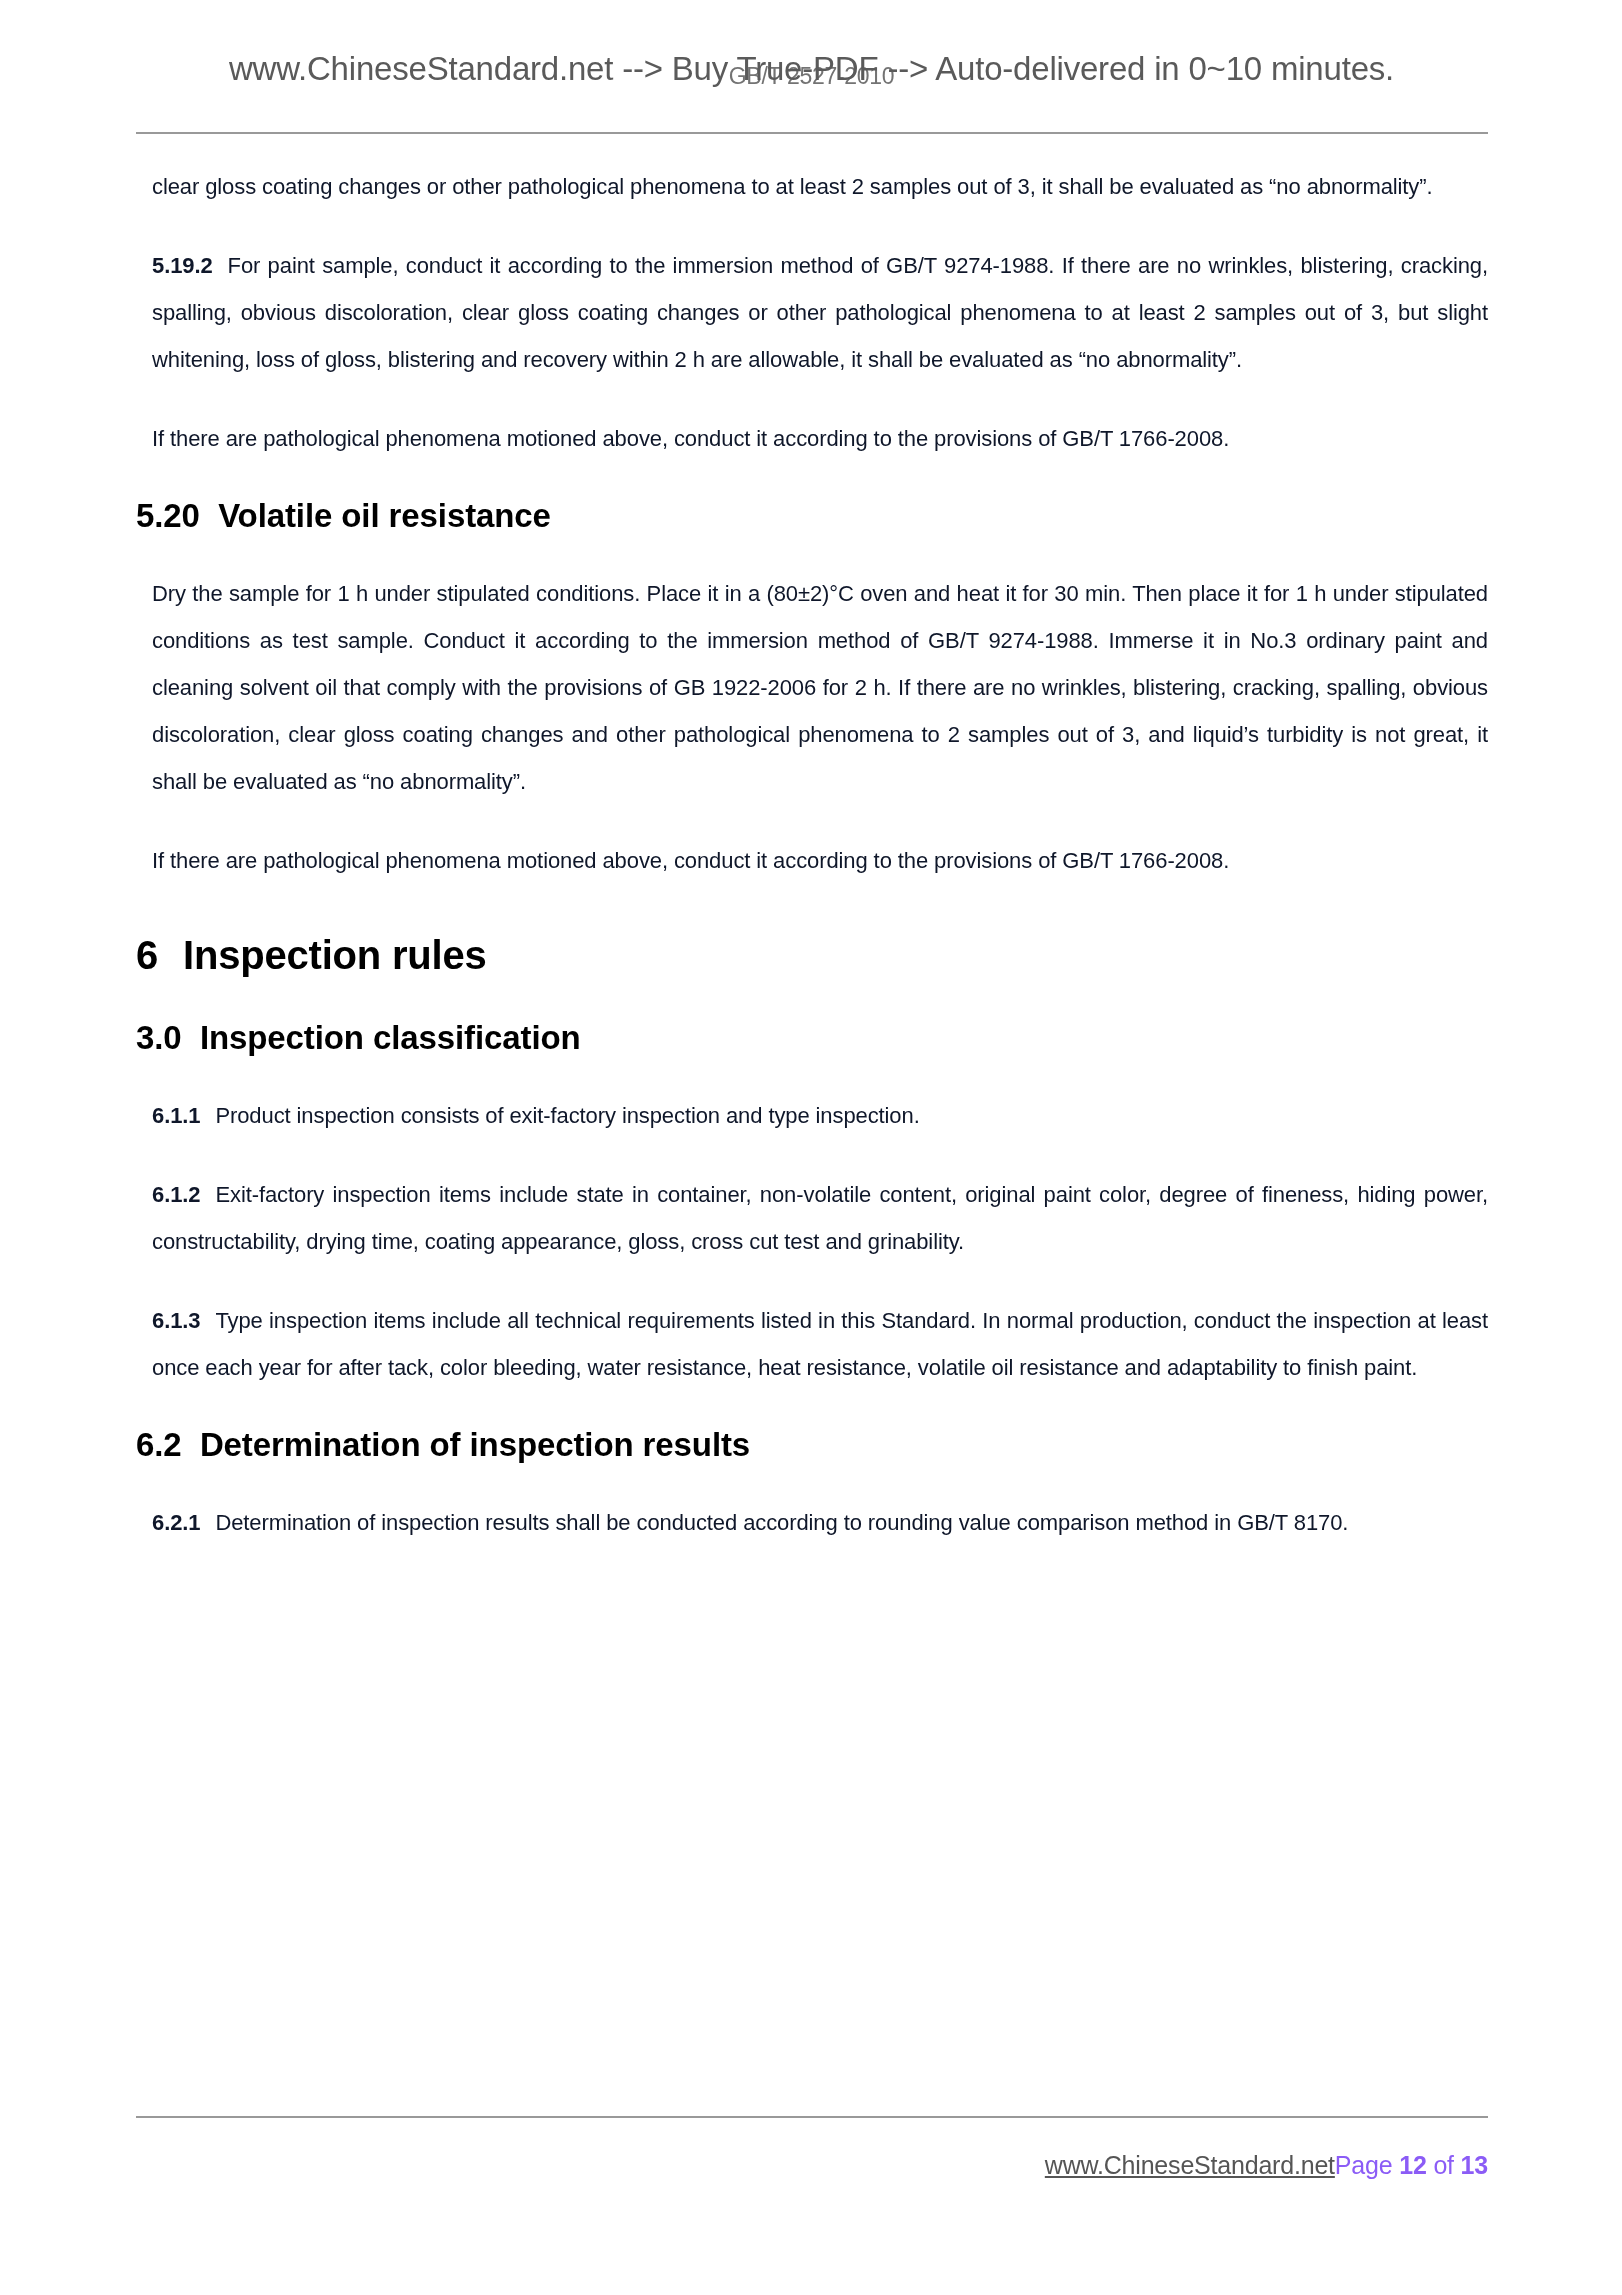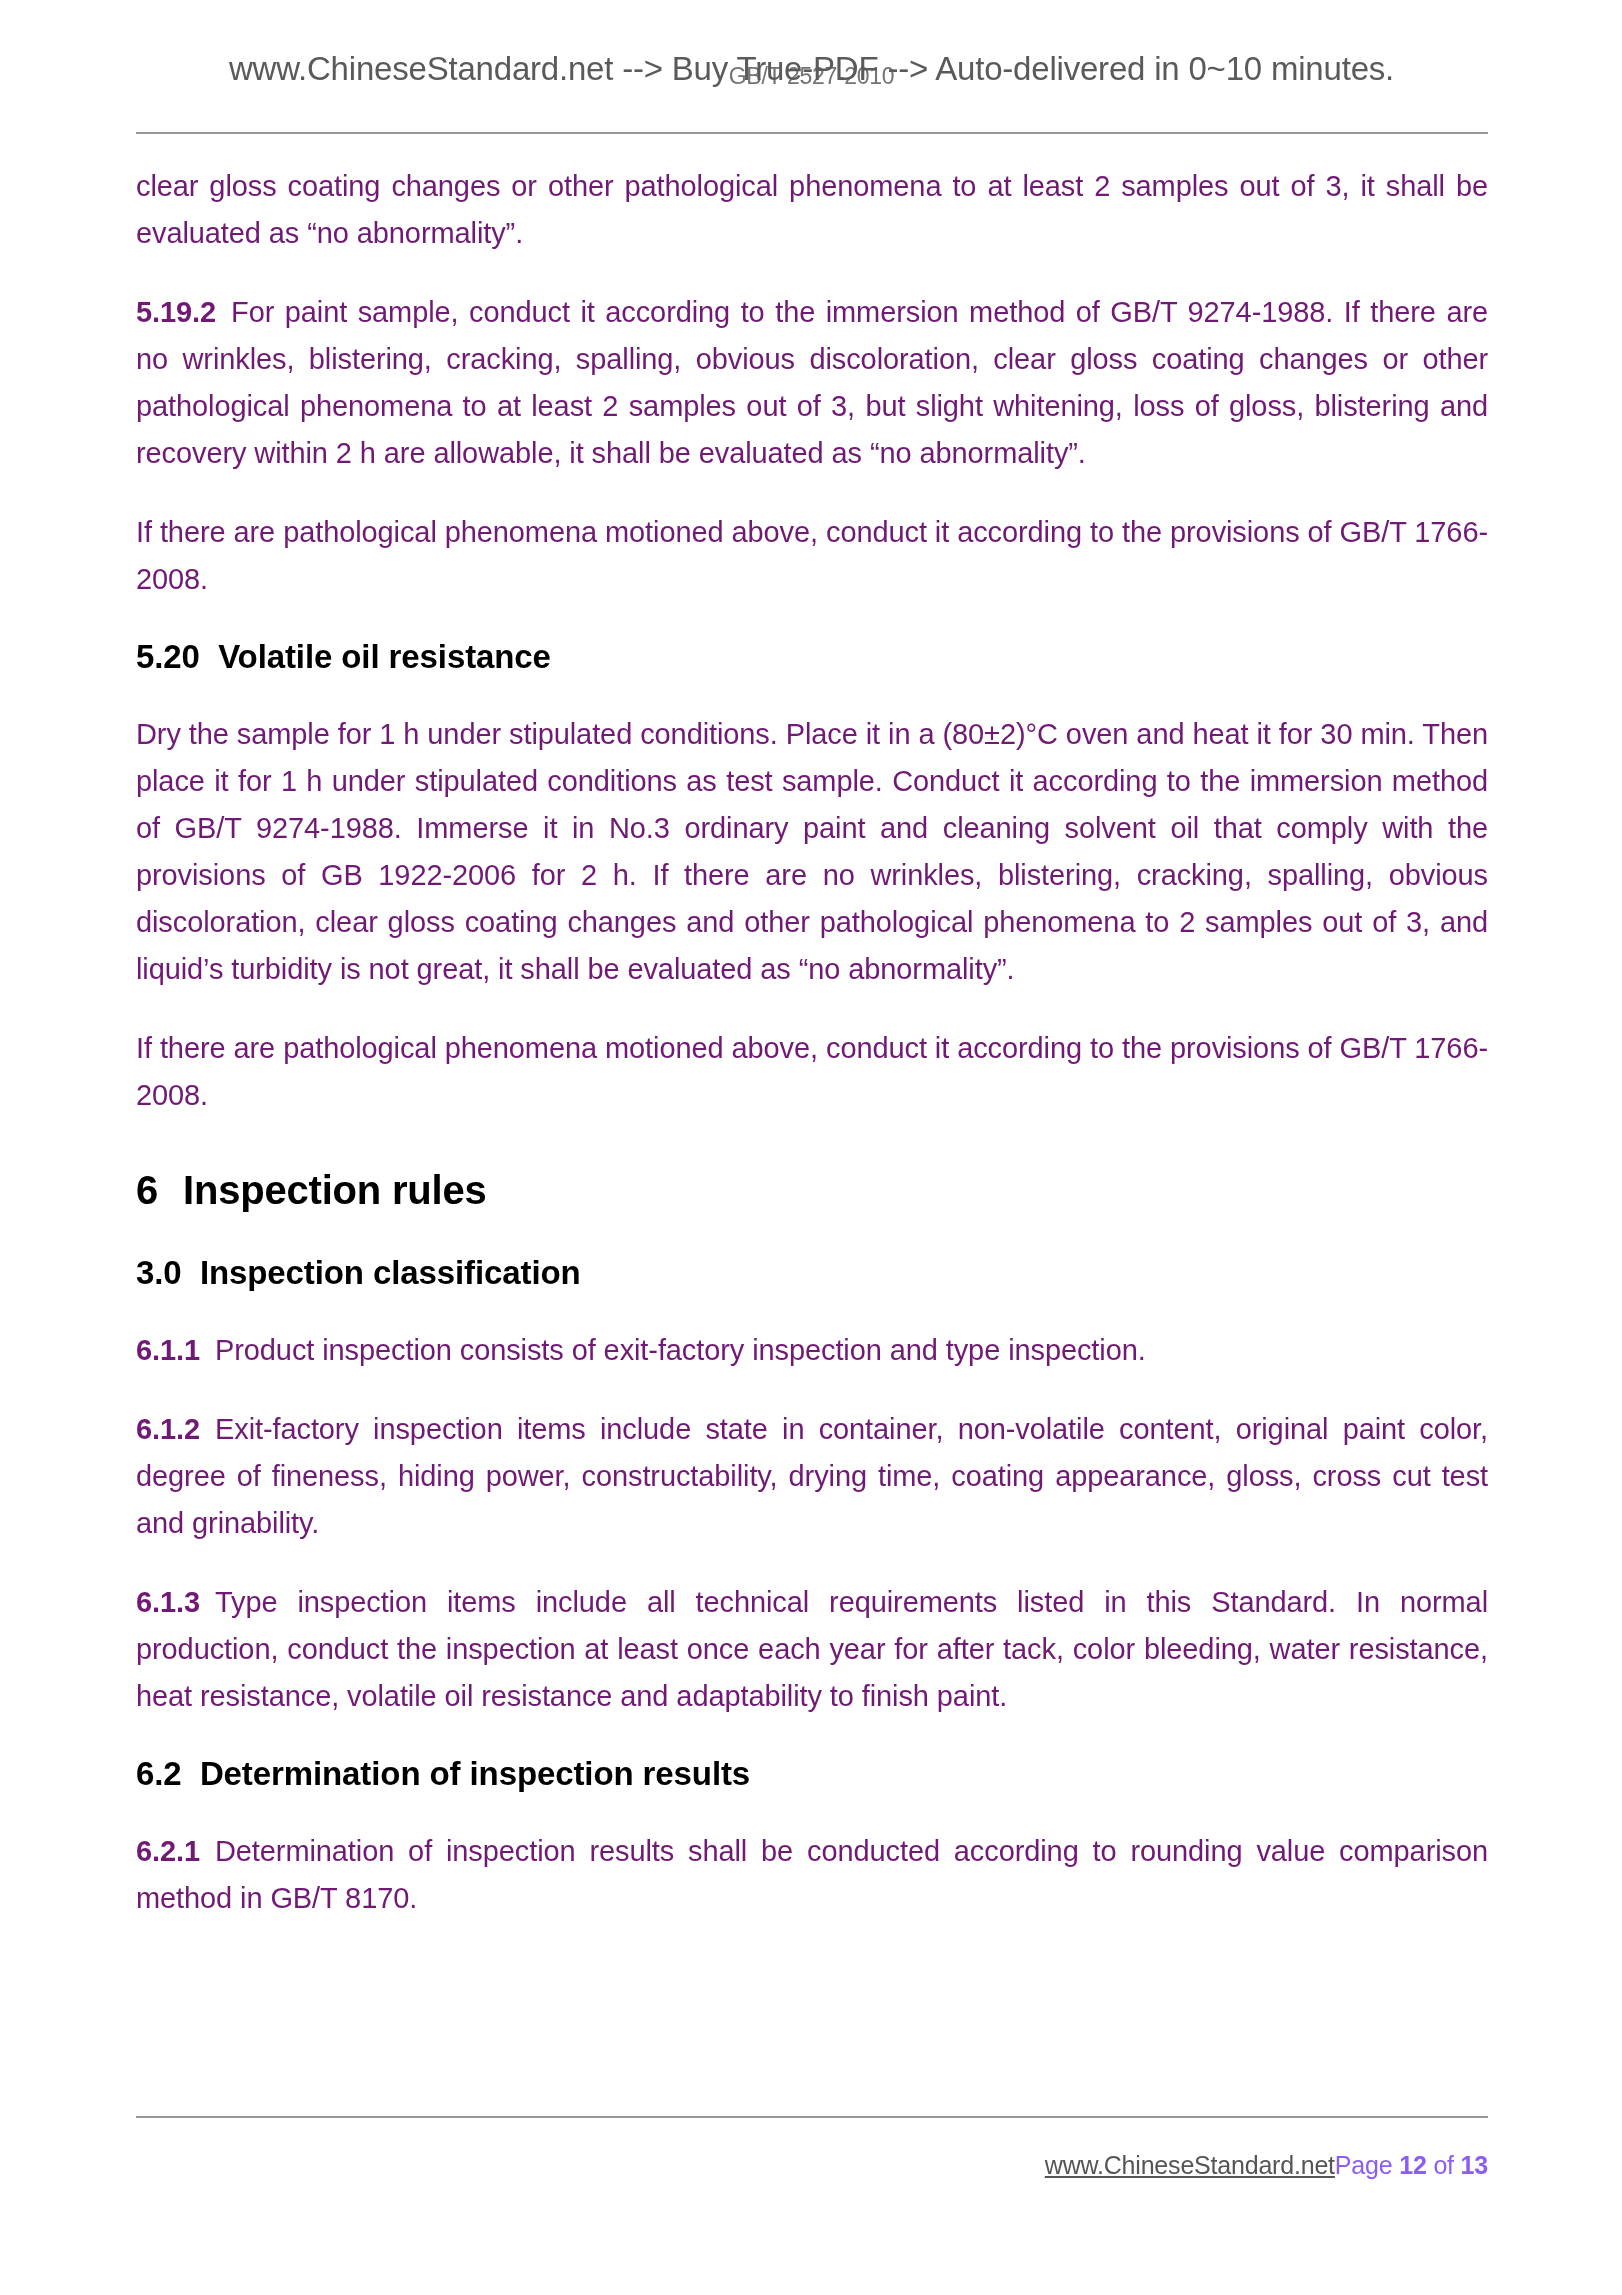--- a/index.html
+++ b/index.html
@@ -65,26 +65,26 @@
   }
 
   
   .content {
     position: absolute;
     left: 136px;
     top: 163px;
     width: 1352px;
   }
   p.body {
-    margin: 0 0 32px 0;
-    font-size: 29px;
+    margin: 0 0 32px 16px;
+    font-size: 22px;
     line-height: 47px;
     text-align: justify;
     text-justify: inter-word;
-    color: #701a75;
+    color: #0f172a;
     letter-spacing: -0.1px;
   }
   p.body:last-child { margin-bottom: 0; }
   p.body .num {
     font-weight: bold;
   }
   p.body .gap {
     display: inline-block;
     width: 15px;
   }

